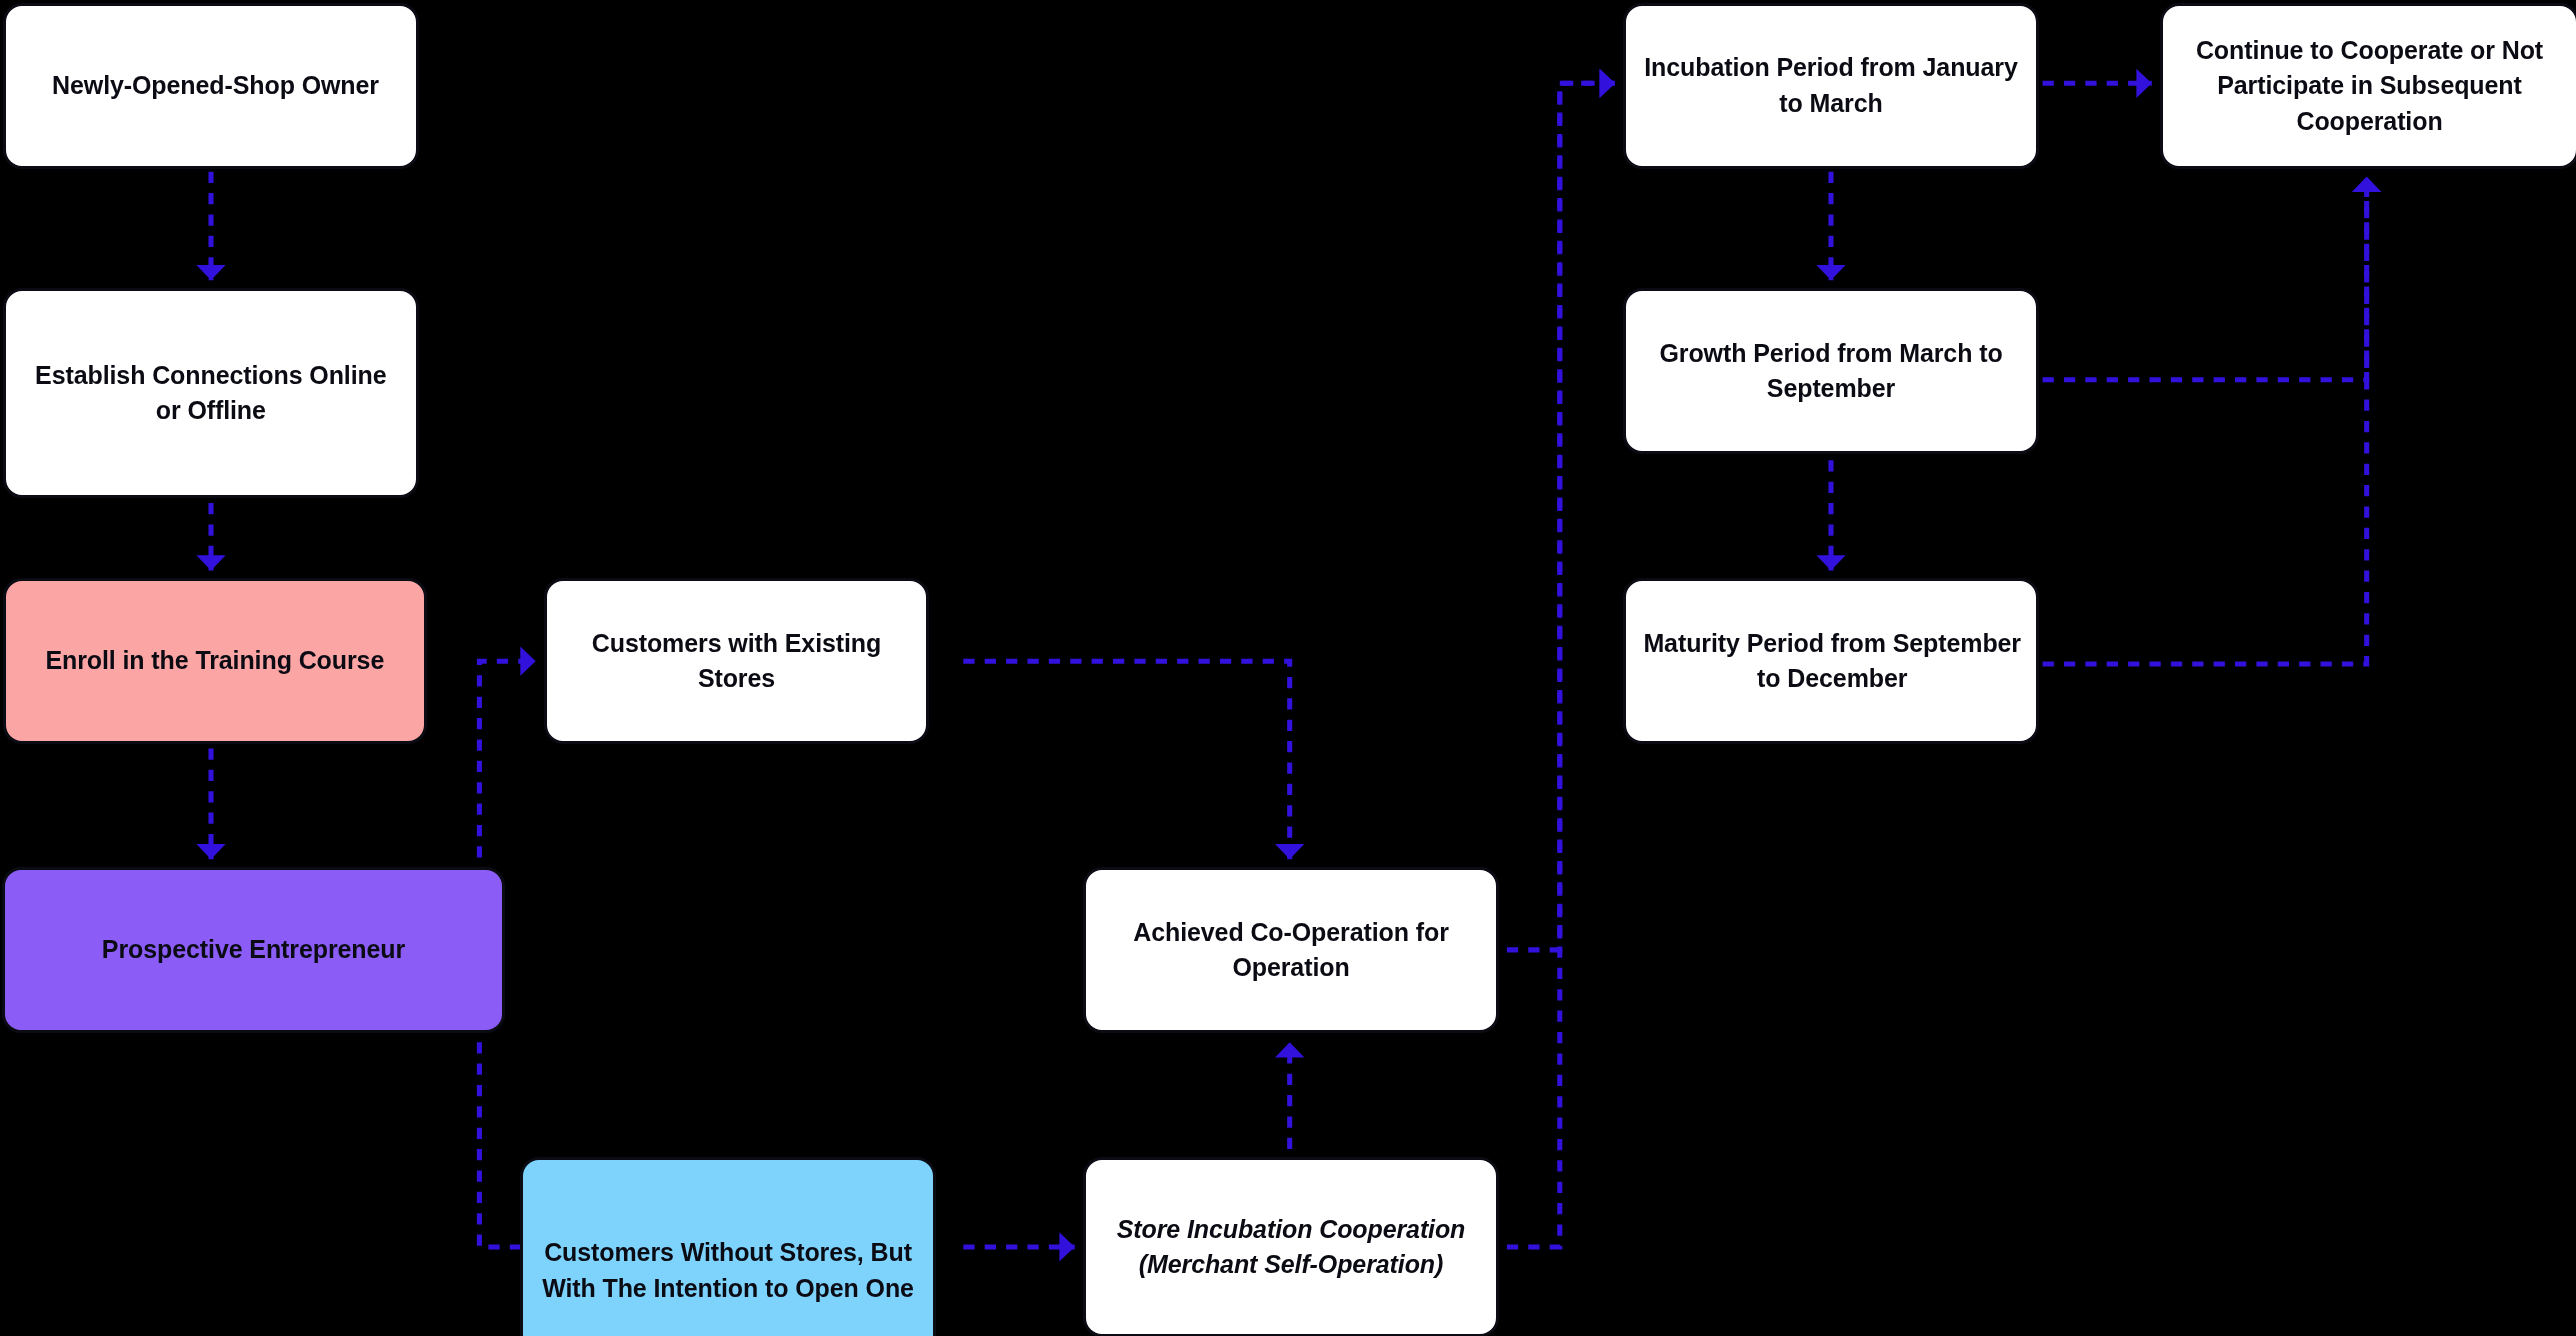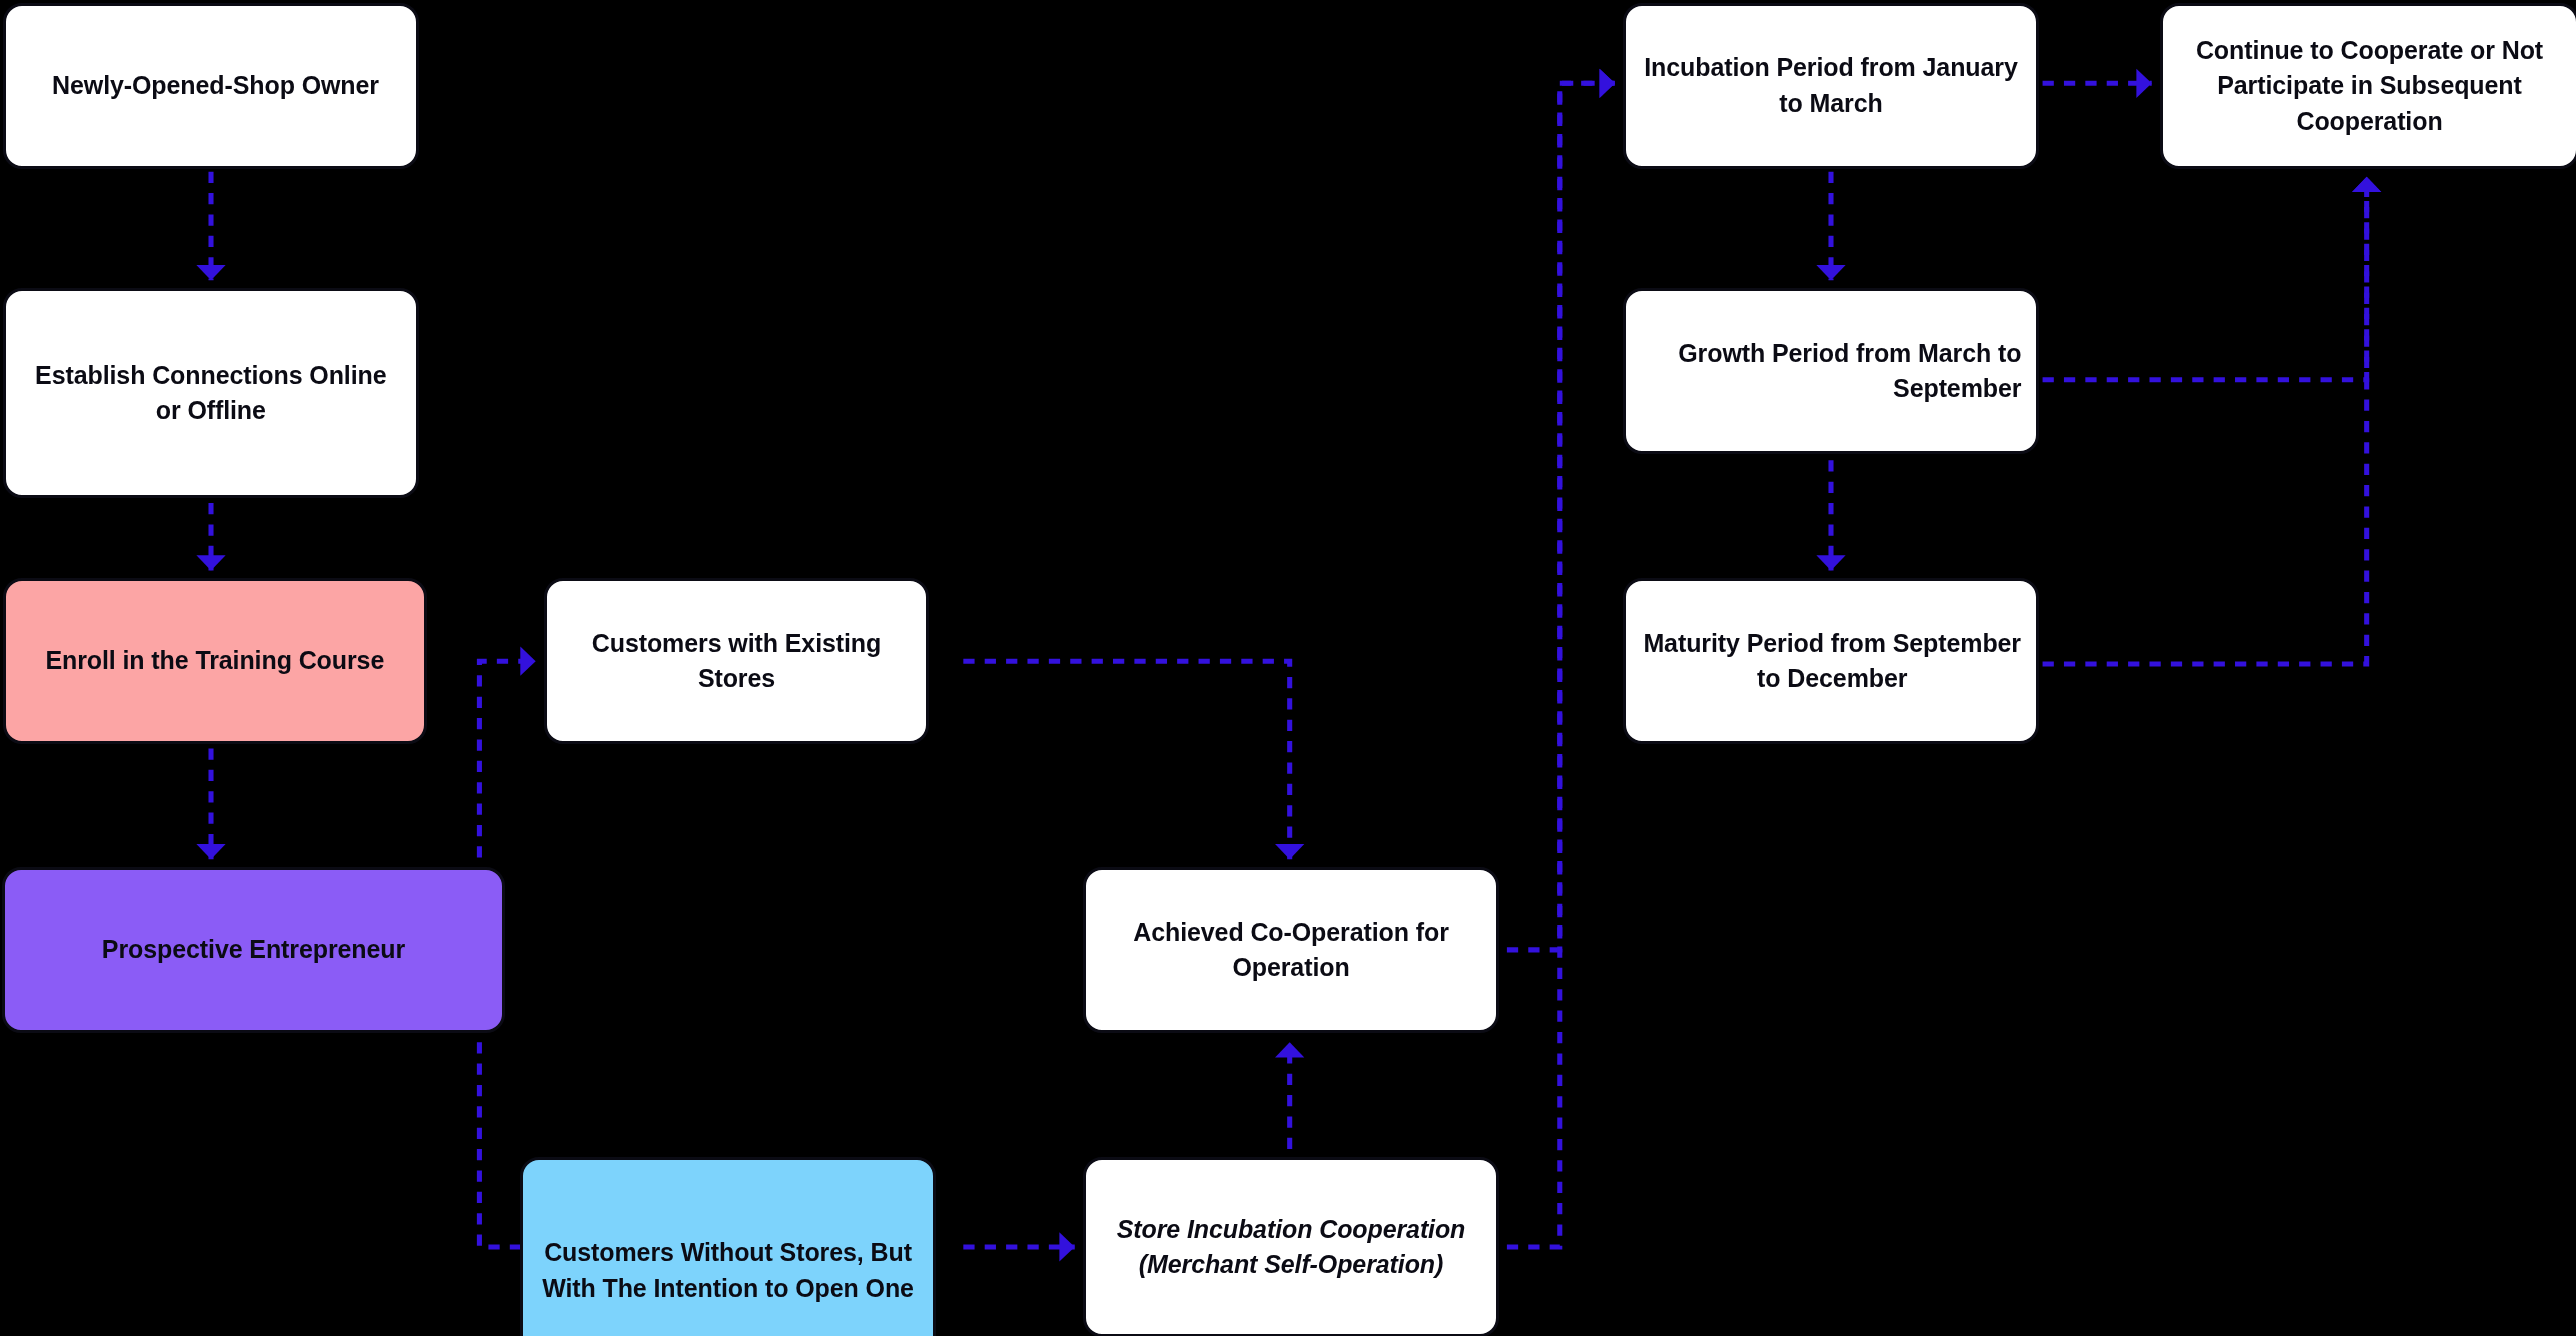--- a/index.html
+++ b/index.html
@@ -127,21 +127,21 @@
     </div>
     <div class="node" style="left: 1083px; top: 867px; width: 416px; height: 166px; background: rgb(255, 255, 255); border-color: rgb(11, 11, 20); color: rgb(11, 11, 20);">
       <span>Achieved Co-Operation for Operation</span>
     </div>
     <div class="node" style="left: 1083px; top: 1157px; width: 416px; height: 180px; background: rgb(255, 255, 255); border-color: rgb(11, 11, 20); color: rgb(11, 11, 20); font-style: italic;">
       <span>Store Incubation Cooperation (Merchant Self-Operation)</span>
     </div>
     <div class="node" style="left: 1623px; top: 2.8px; width: 416px; height: 166px; background: rgb(255, 255, 255); border-color: rgb(11, 11, 20); color: rgb(11, 11, 20);">
       <span>Incubation Period from January to March</span>
     </div>
-    <div class="node" style="left: 1623px; top: 288px; width: 416px; height: 166px; background: rgb(255, 255, 255); border-color: rgb(11, 11, 20); color: rgb(11, 11, 20); text-align: right;">
+    <div class="node" style="left: 1623px; top: 288px; width: 416px; height: 166px; background: rgb(255, 255, 255); border-color: rgb(11, 11, 20); color: rgb(11, 11, 20);">
       <span>Growth Period from March to September</span>
     </div>
     <div class="node" style="left: 1623px; top: 578px; width: 416px; height: 166px; background: rgb(255, 255, 255); border-color: rgb(11, 11, 20); color: rgb(11, 11, 20); padding-left: 17px;">
       <span>Maturity Period from September to December</span>
     </div>
     <div class="node" style="left: 2160px; top: 2.8px; width: 419px; height: 166px; background: rgb(255, 255, 255); border-color: rgb(11, 11, 20); color: rgb(11, 11, 20);">
       <span>Continue to Cooperate or Not Participate in Subsequent Cooperation</span>
     </div>
   </div>
 

